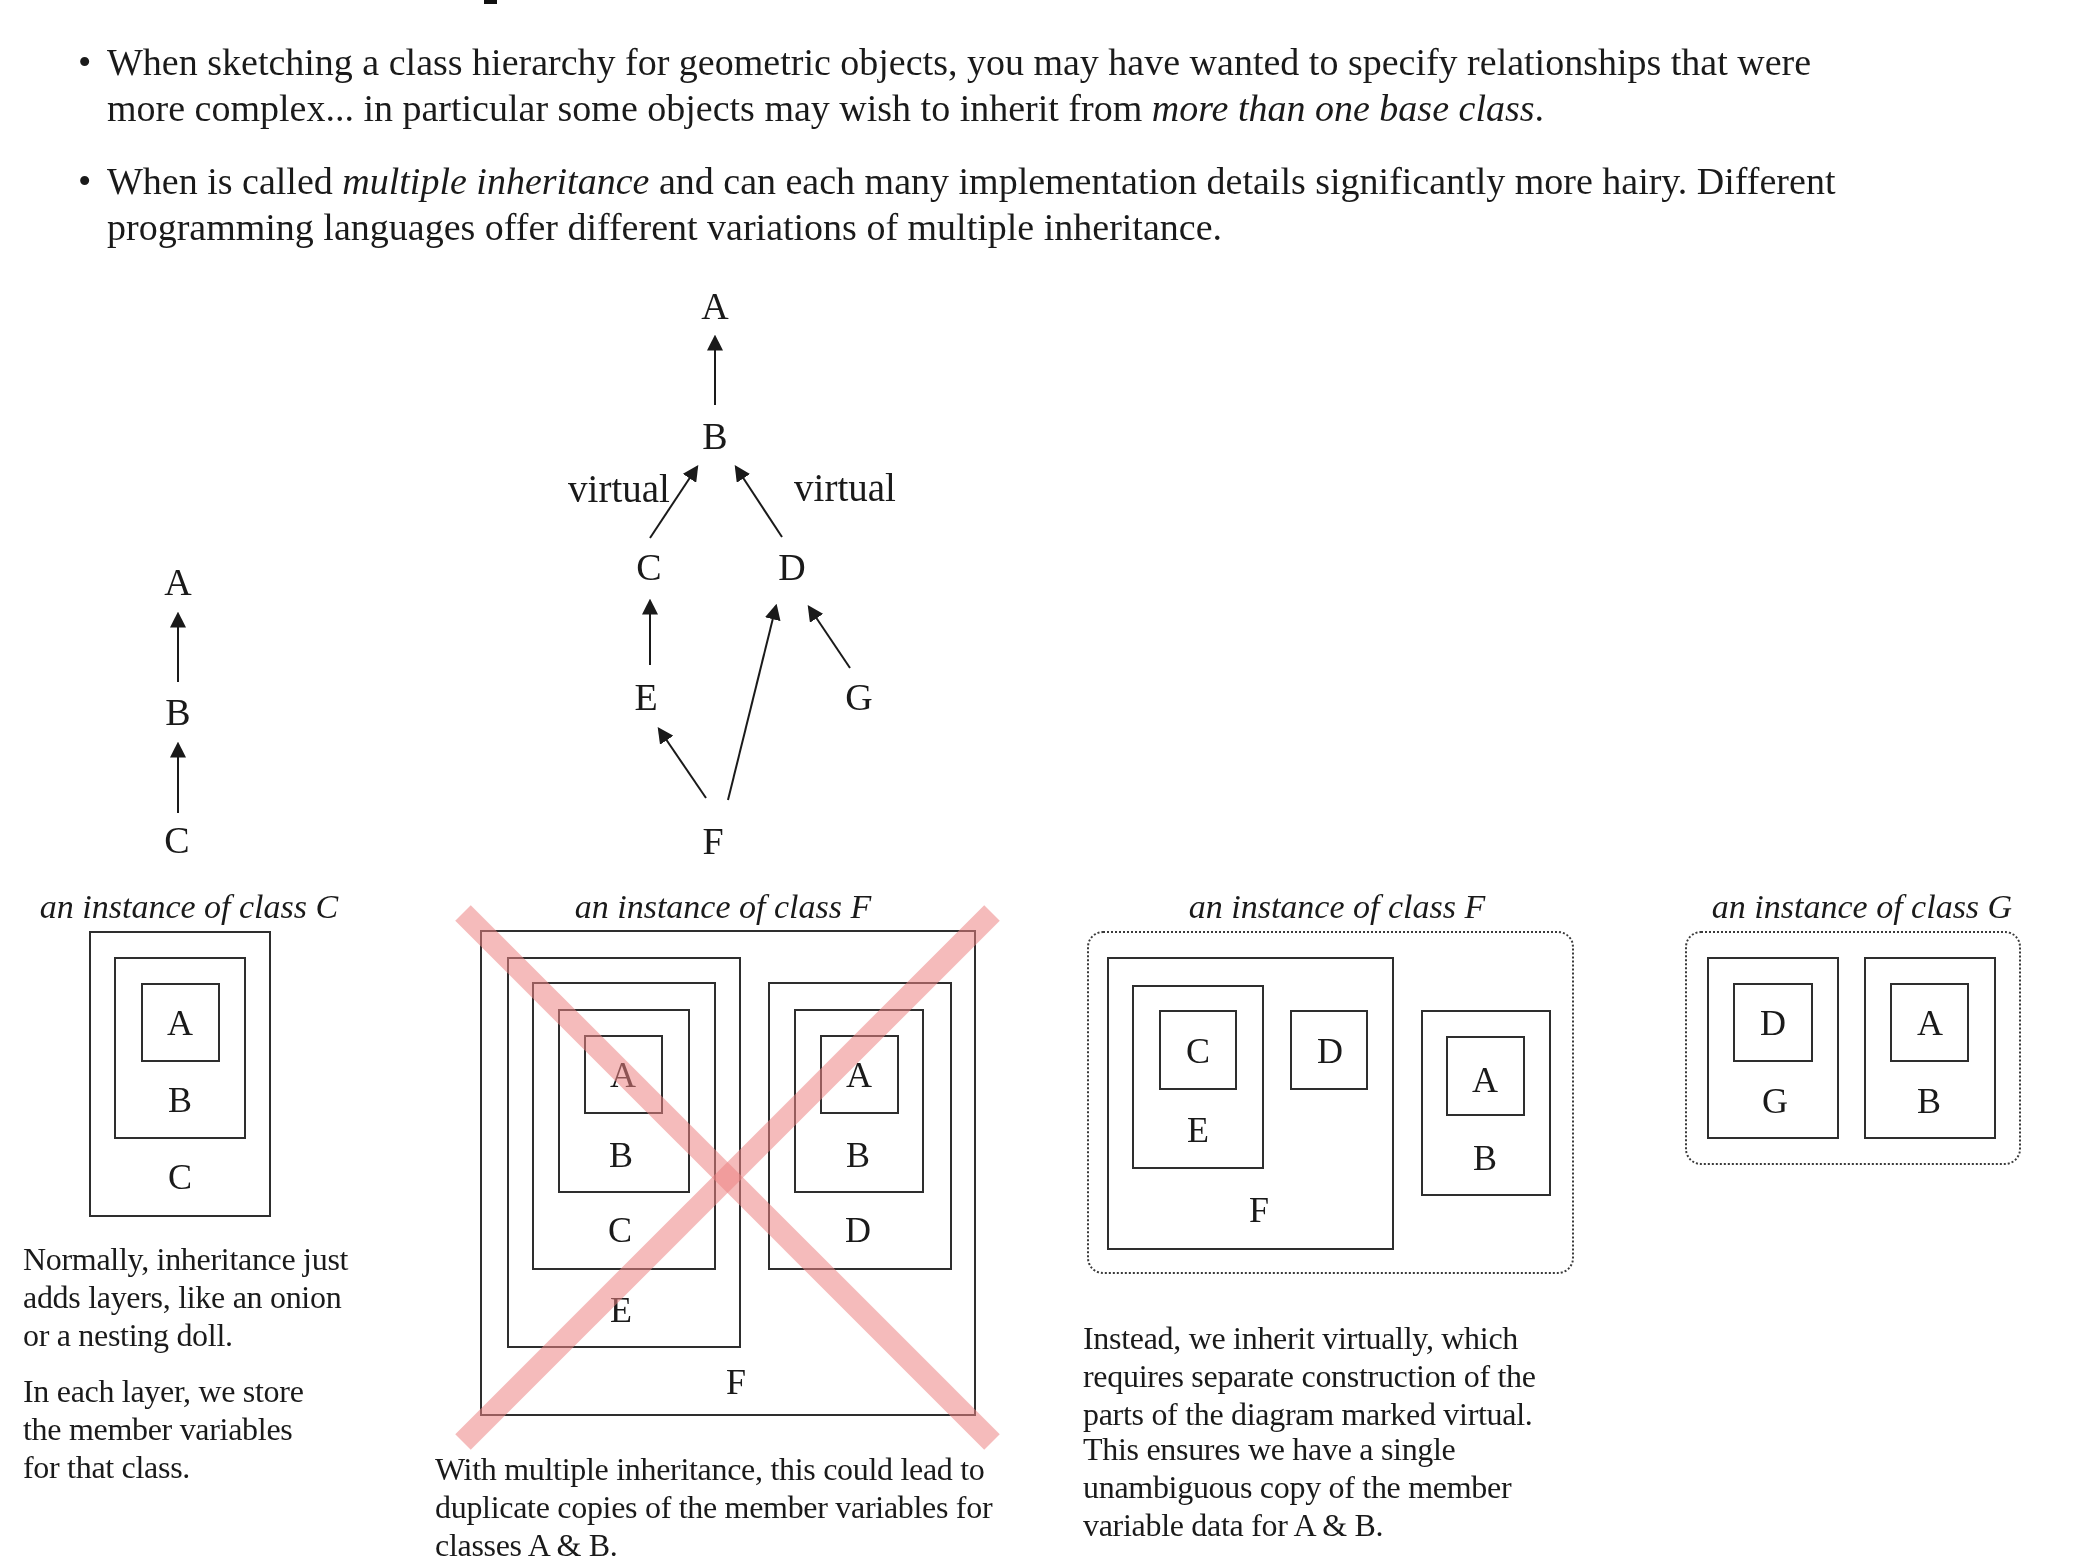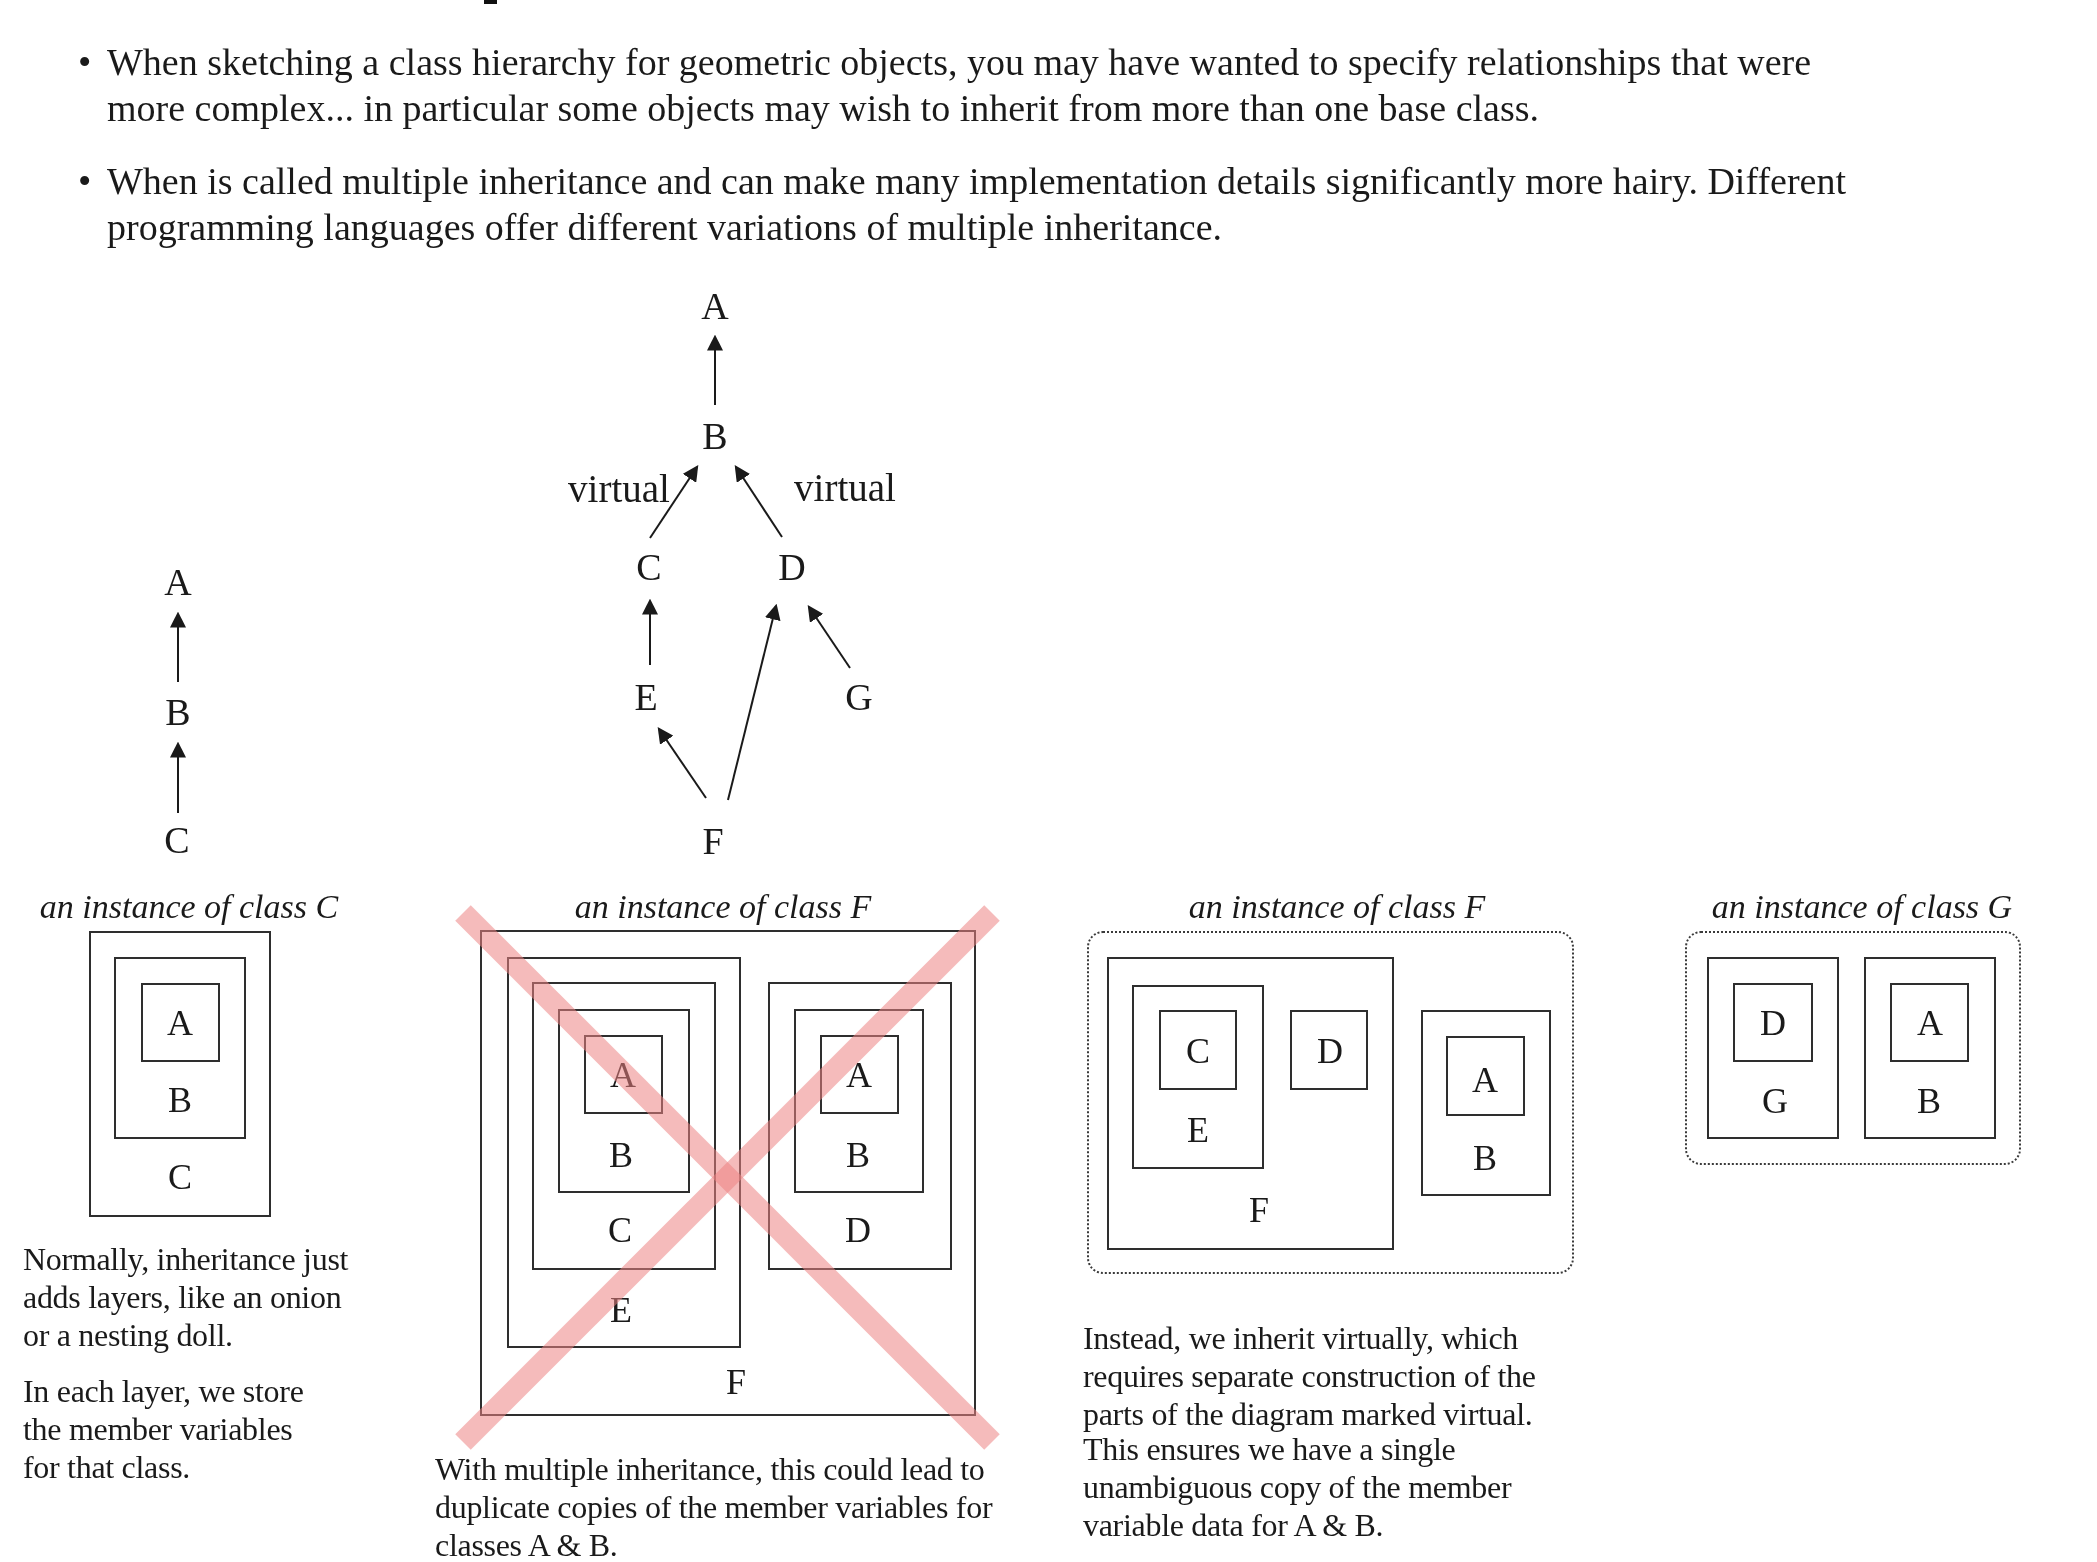--- a/index.html
+++ b/index.html
@@ -4,21 +4,21 @@
 <style>
   html,body{margin:0;padding:0;background:#ffffff;}
   #canvas{
     position:relative;width:2097px;height:1562px;background:#ffffff;overflow:hidden;
     font-family:"Liberation Serif", serif;color:#1a1a1a;
   }
   .topfrag{position:absolute;left:484px;top:0;width:13px;height:4px;background:#111;}
   
   .bullet-dot{position:absolute;font-size:38px;line-height:46px;}
   .bullet-block{position:absolute;font-size:38px;line-height:46px;white-space:nowrap;}
-  .it{}
+  .it{font-style:italic;}
   
   .node{position:absolute;transform:translate(-50%,-50%);font-size:38px;line-height:38px;white-space:nowrap;}
   .vlabel{position:absolute;transform:translate(-50%,-50%);font-size:39px;line-height:36px;white-space:nowrap;}
   
   .ititle{position:absolute;transform:translateX(-50%);font-style:italic;font-size:34px;line-height:40px;white-space:nowrap;}
   .bx{position:absolute;border:2px solid #2e2e2e;box-sizing:border-box;}
   .dotbx{position:absolute;border:2.5px dotted #3a3a3a;border-radius:16px;box-sizing:border-box;}
   .lbl{position:absolute;transform:translate(-50%,-50%);font-size:36px;line-height:36px;white-space:nowrap;}
   .caption{position:absolute;font-size:32px;line-height:38px;letter-spacing:-0.3px;white-space:pre-line;}
   svg.layer{position:absolute;left:0;top:0;pointer-events:none;}
@@ -31,21 +31,21 @@
   <div class="topfrag"></div>
 
   <div class="bullet-dot" style="left:78px;top:39px;">•</div>
   <div class="bullet-block" style="left:107px;top:39px;">
     <div><span>When sketching a class hierarchy for geometric objects, you may have wanted to specify relationships that were</span></div>
     <div><span>more complex... in particular some objects may wish to inherit from </span><span class="it">more than one base class</span><span>.</span></div>
   </div>
 
   <div class="bullet-dot" style="left:78px;top:158px;">•</div>
   <div class="bullet-block" style="left:107px;top:158px;">
-    <div><span>When is called </span><span class="it">multiple inheritance</span><span> and can make many implementation details significantly more hairy. Different</span></div>
+    <div><span>When is called </span><span class="it">multiple inheritance</span><span> and can each many implementation details significantly more hairy. Different</span></div>
     <div><span>programming languages offer different variations of multiple inheritance.</span></div>
   </div>
 
   <svg class="layer" width="2097" height="1562">
     <defs>
       <marker id="ah" viewBox="0 0 10 10" refX="8.5" refY="5" markerWidth="8" markerHeight="8" orient="auto-start-reverse">
         <path d="M0,0 L10,5 L0,10 z" fill="#1a1a1a"></path>
       </marker>
     </defs>
 

